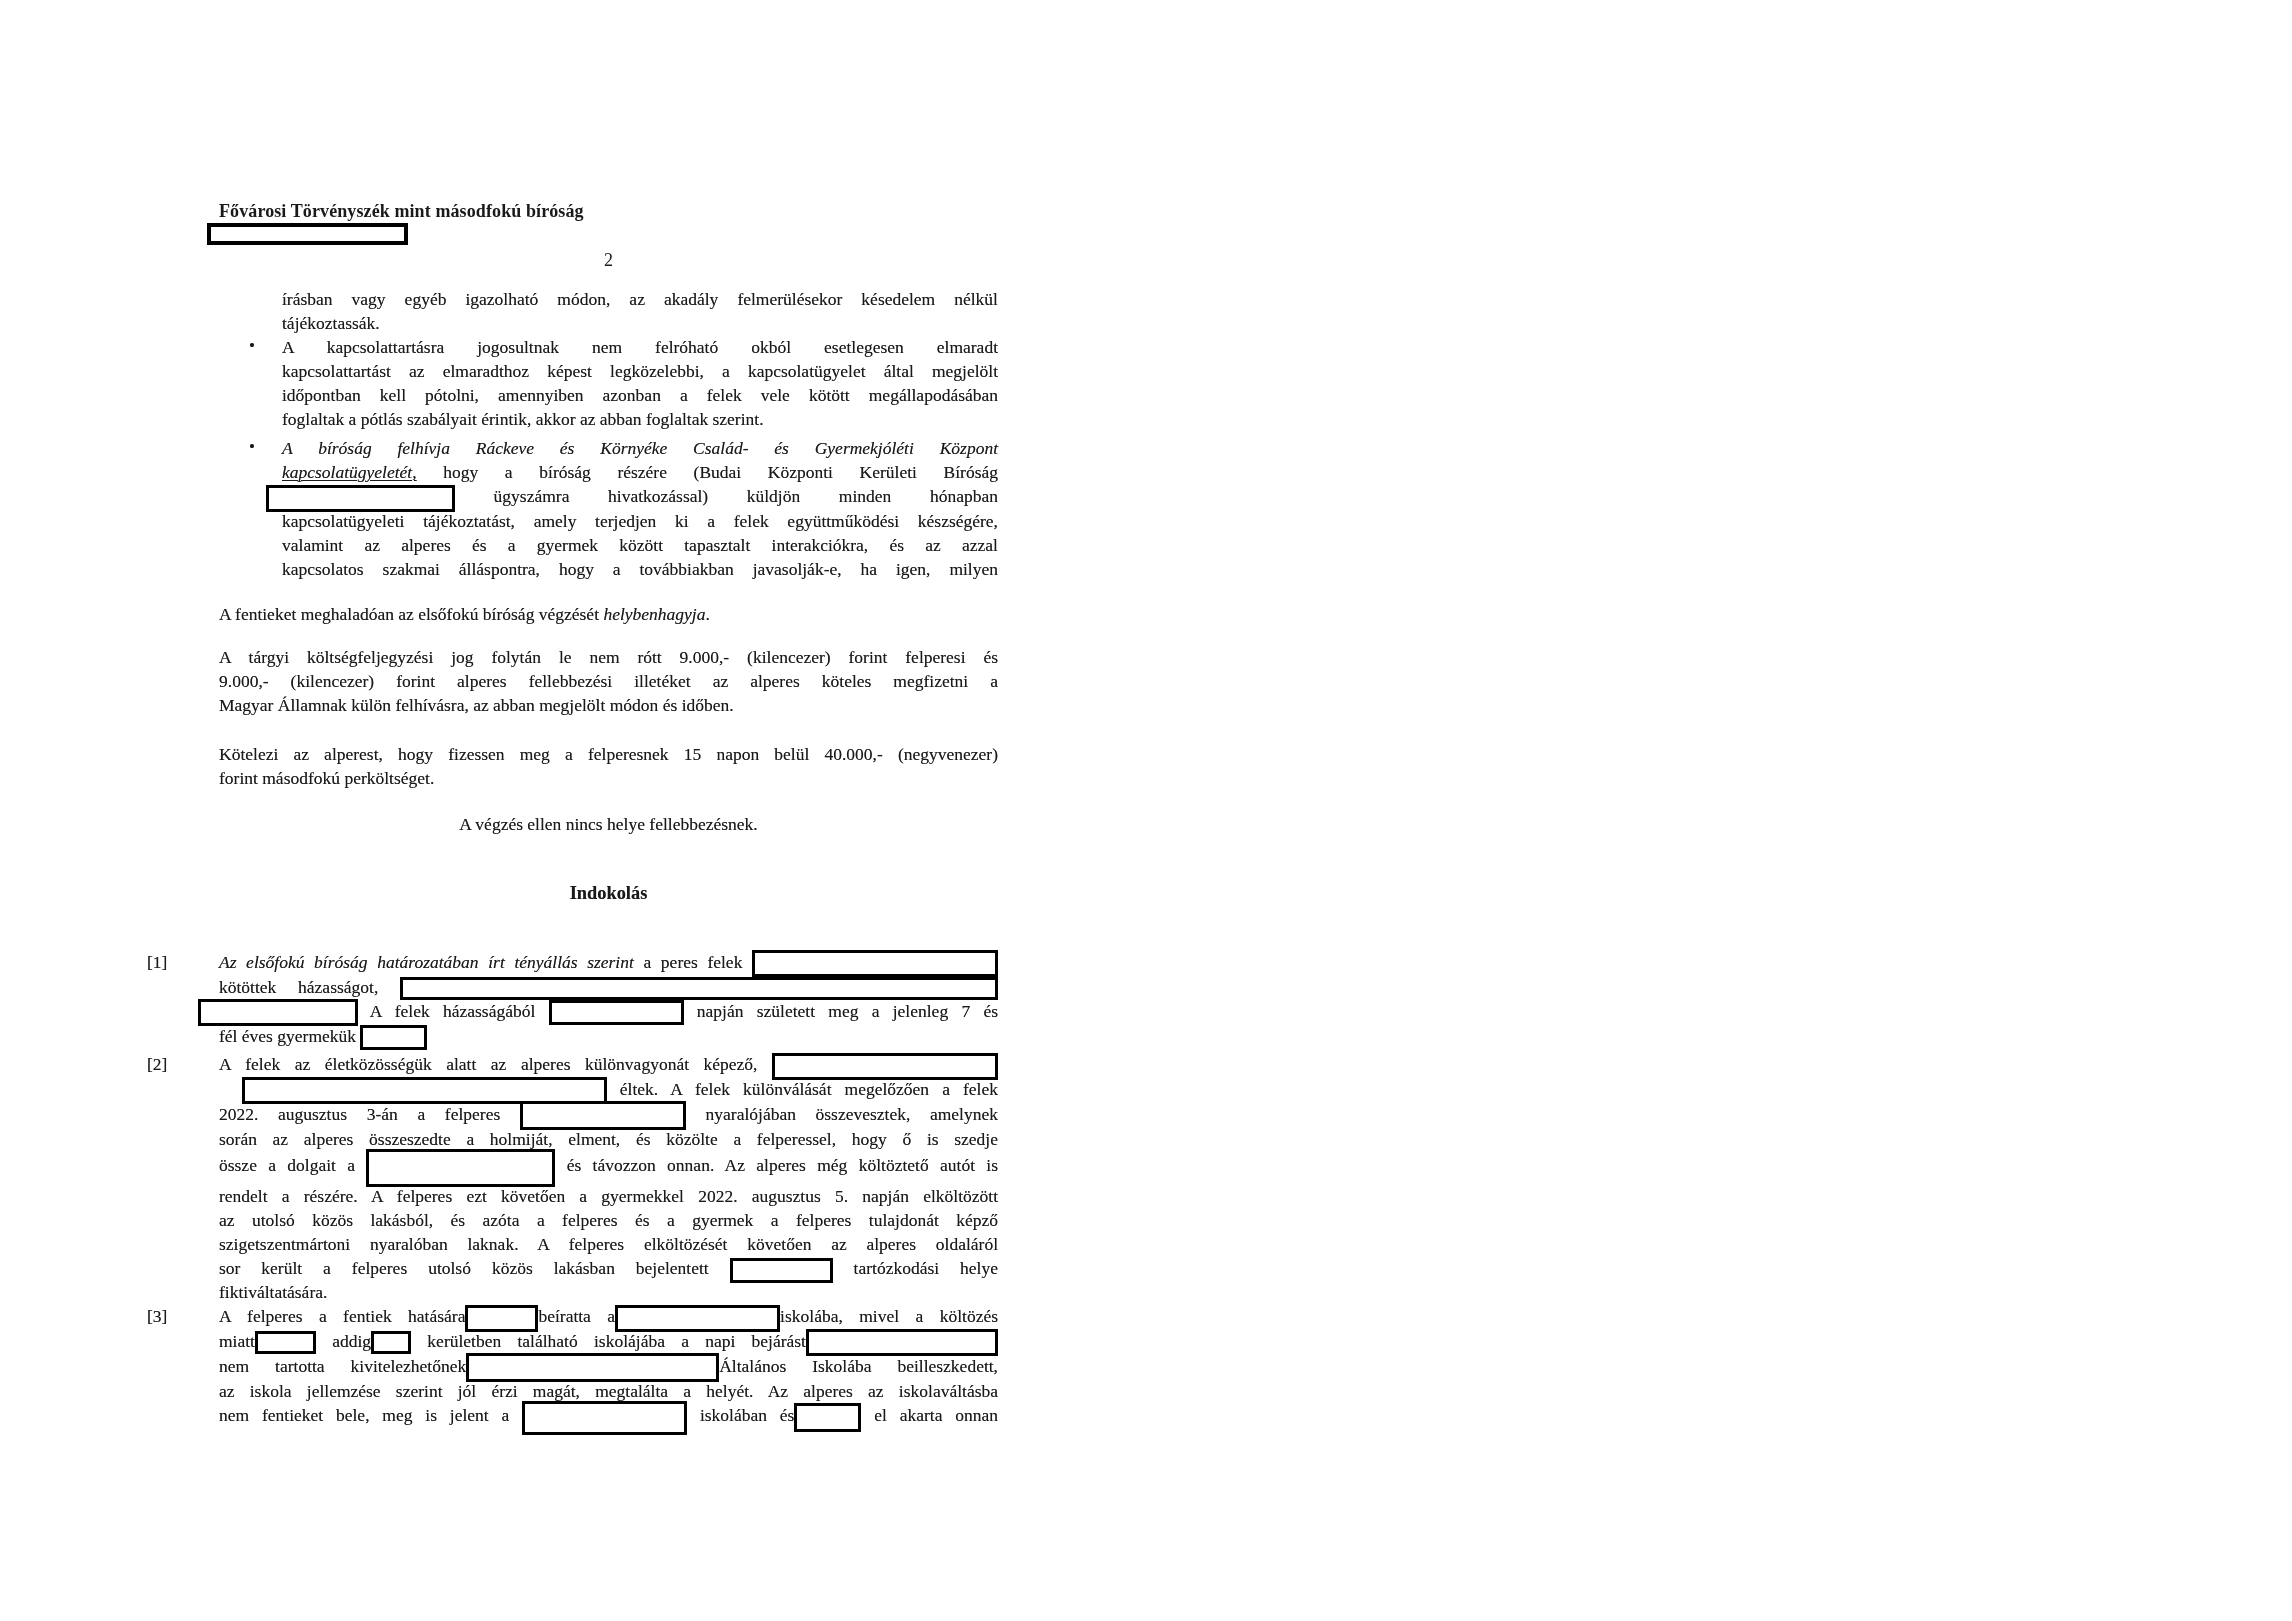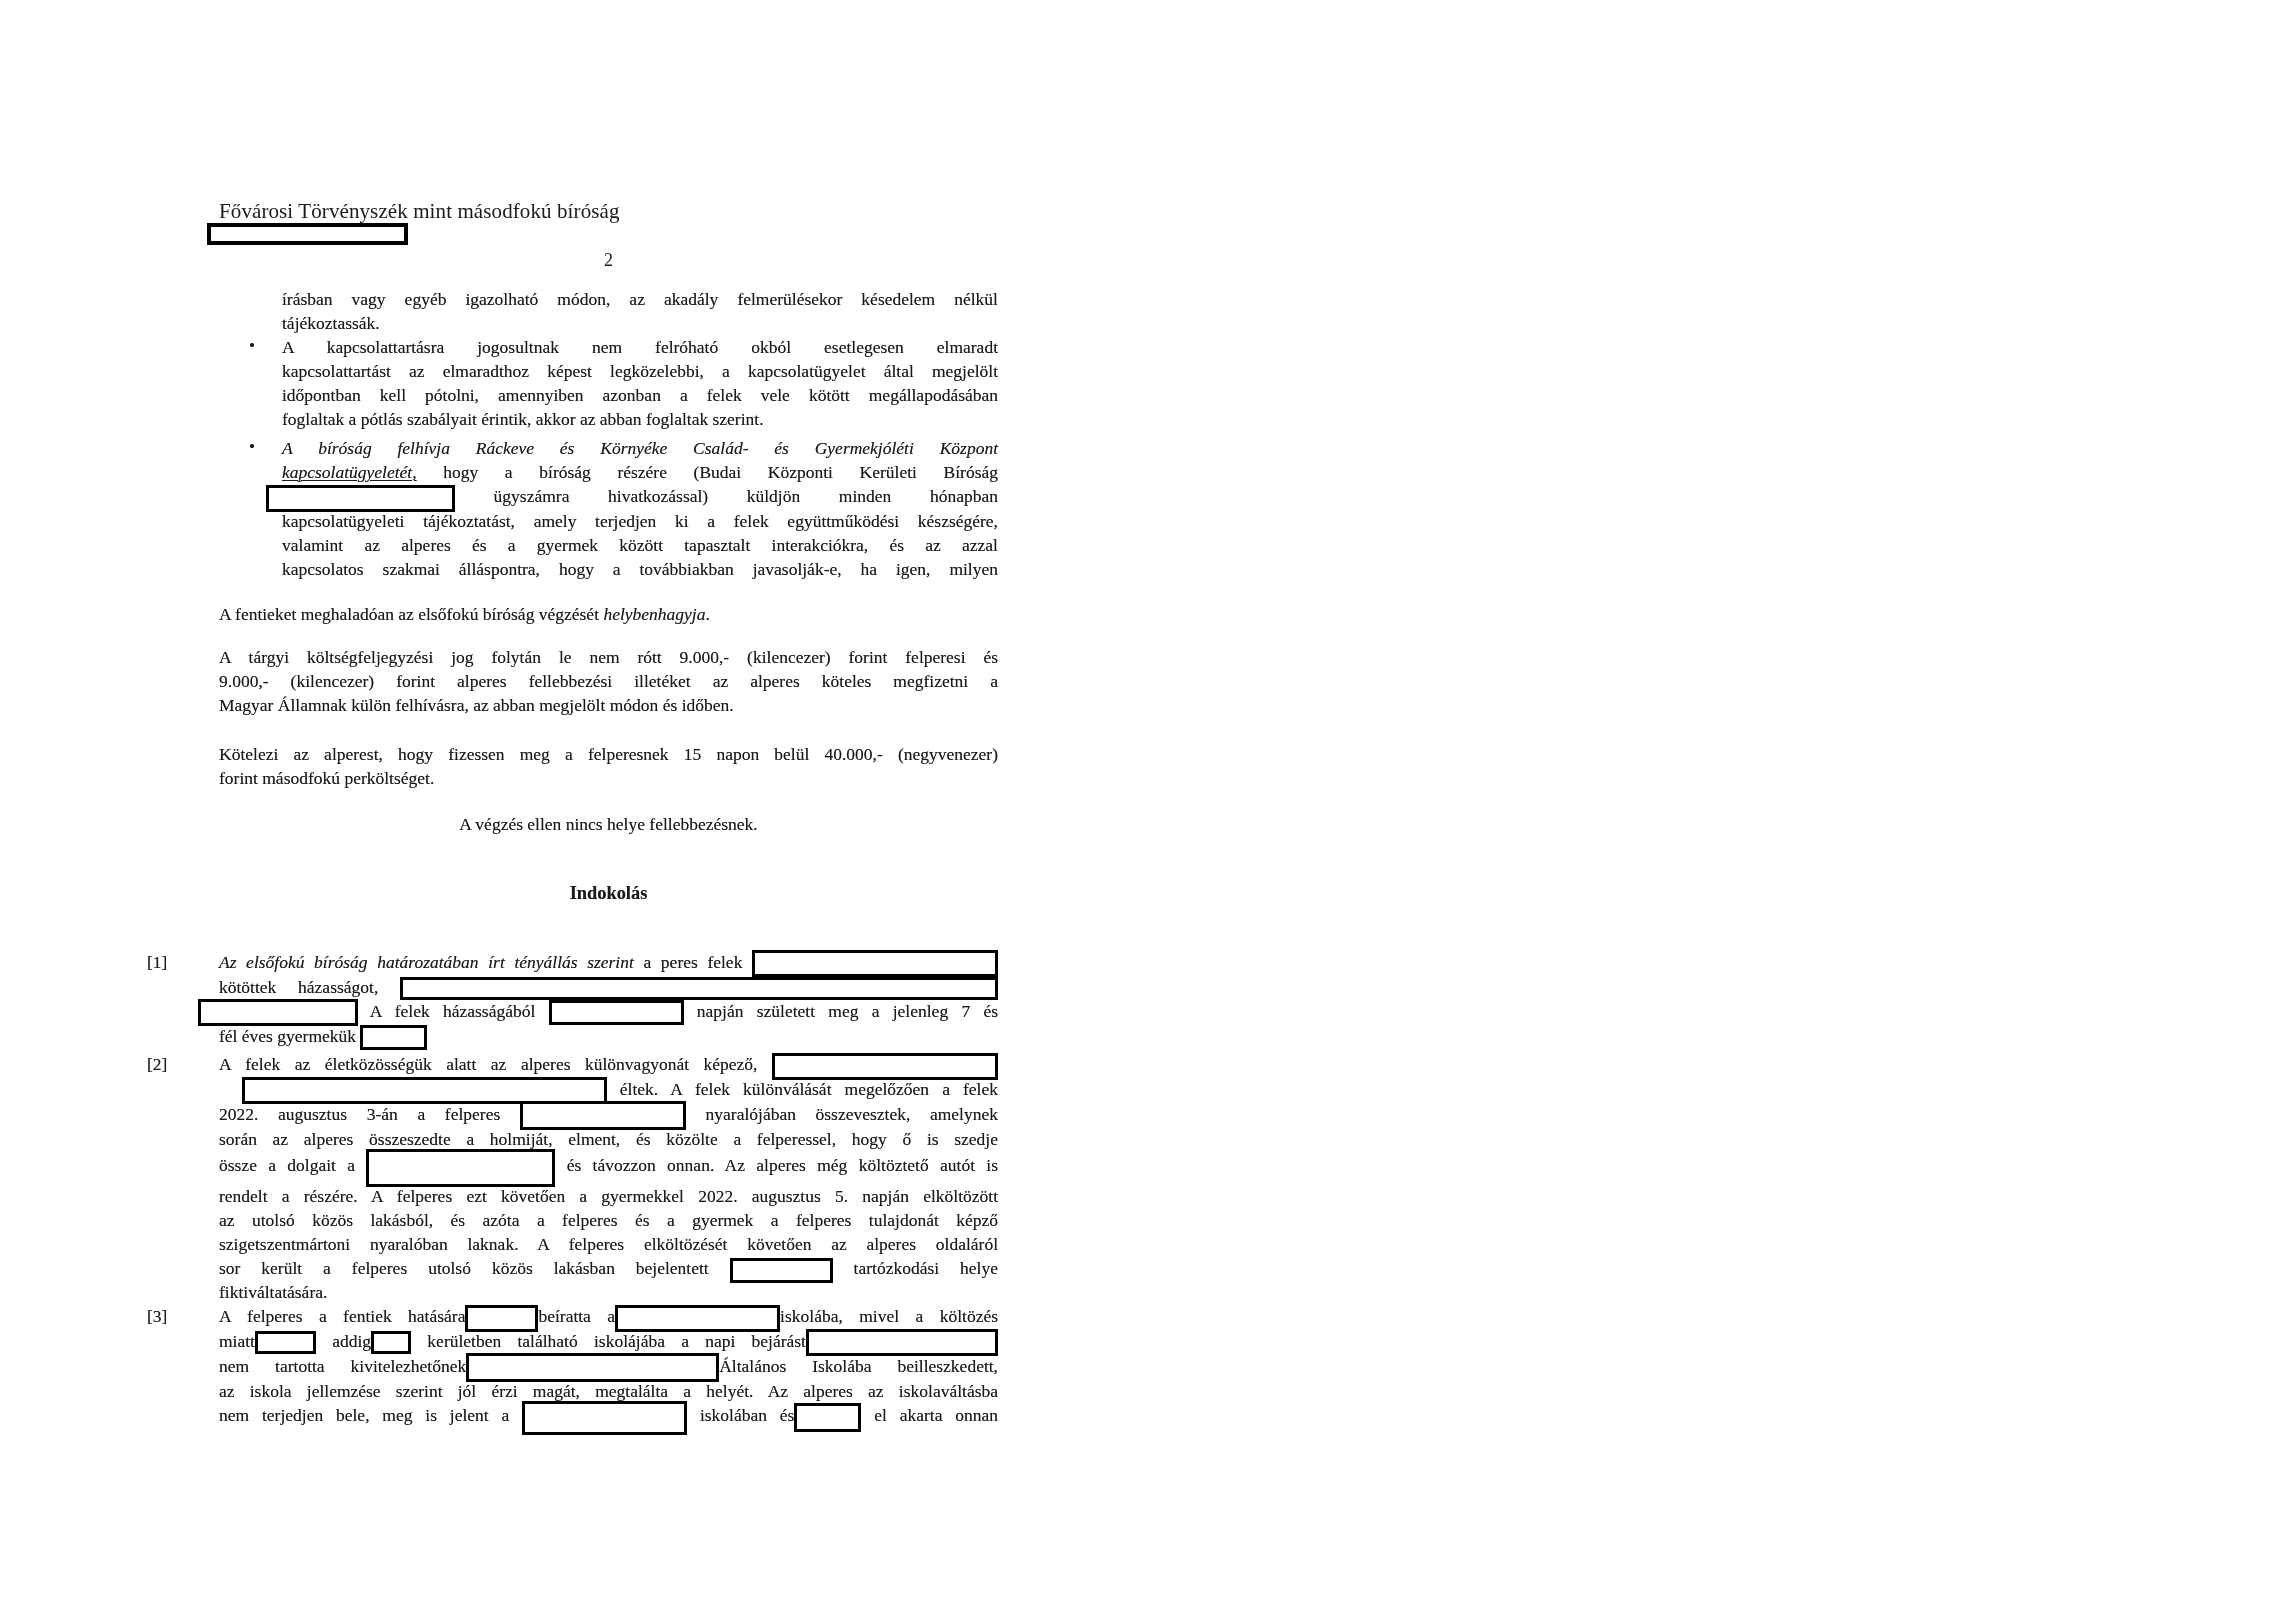--- a/index.html
+++ b/index.html
@@ -10,22 +10,22 @@
     font-family: "Liberation Serif", serif;
     color: #1a1a1a;
     overflow: hidden;
   }
   .doc {
     position: absolute;
     left: 219px; top: 201px;
     width: 779px;
   }
   .court {
-    font-weight: normal;
-    font-size: 21px;
+    font-weight: bold;
+    font-size: 18px;
     line-height: 21.5px;
     letter-spacing: 0.1px;
     white-space: nowrap;
   }
   .hbox {
     margin-top: 0.9px;
     margin-left: -11.6px;
     background: #ffffff;
     border: 4.5px solid #000;
     box-sizing: border-box;
@@ -144,17 +144,17 @@
         <div class="line just"><span>szigetszentmártoni nyaralóban laknak. A felperes elköltözését követően az alperes oldaláról</span></div>
         <div class="line just"><span>sor került a felperes utolsó közös lakásban bejelentett </span><span class="rbox" style="width: 103px; height: 25px;"></span><span> tartózkodási helye</span></div>
         <div class="line"><span>fiktiváltatására.</span></div>
       </div>
       <div class="block numbered">
         <span class="plabel">[3]</span>
         <div class="line just"><span>A felperes a fentiek hatására</span><span class="rbox" style="width: 73px; height: 27px;"></span><span>beíratta a</span><span class="rbox" style="width: 165px; height: 27px;"></span><span>iskolába, mivel a költözés</span></div>
         <div class="line just"><span>miatt</span><span class="rbox" style="width: 61px; height: 23px;"></span><span> addig</span><span class="rbox" style="width: 40px; height: 23px;"></span><span> kerületben található iskolájába a napi bejárást</span><span class="rbox" style="width: 192px; height: 27px;"></span></div>
         <div class="line just"><span>nem tartotta kivitelezhetőnek</span><span class="rbox" style="width: 253px; height: 29px;"></span><span>Általános Iskolába beilleszkedett,</span></div>
         <div class="line just"><span>az iskola jellemzése szerint jól érzi magát, megtalálta a helyét. Az alperes az iskolaváltásba</span></div>
-        <div class="line just"><span>nem terjedjen bele, meg is jelent a </span><span class="rbox" style="width: 165px; height: 34px;"></span><span> iskolában és</span><span class="rbox" style="width: 67px; height: 29px;"></span><span> el akarta onnan</span></div>
+        <div class="line just"><span>nem fentieket bele, meg is jelent a </span><span class="rbox" style="width: 165px; height: 34px;"></span><span> iskolában és</span><span class="rbox" style="width: 67px; height: 29px;"></span><span> el akarta onnan</span></div>
       </div>
     </div>
 </div>
 
 
 </body></html>

